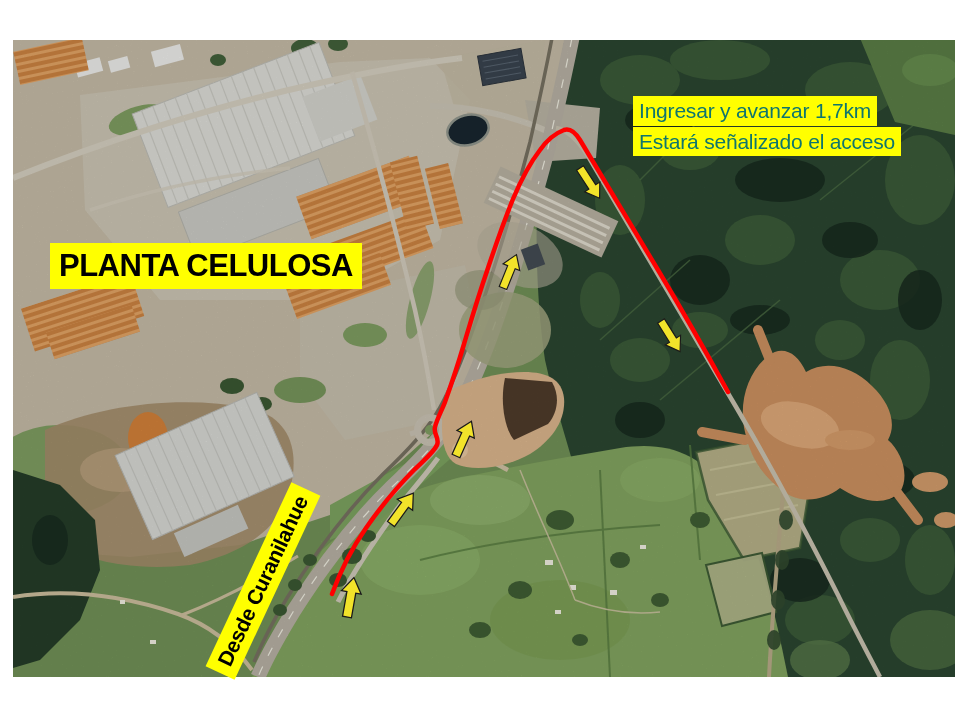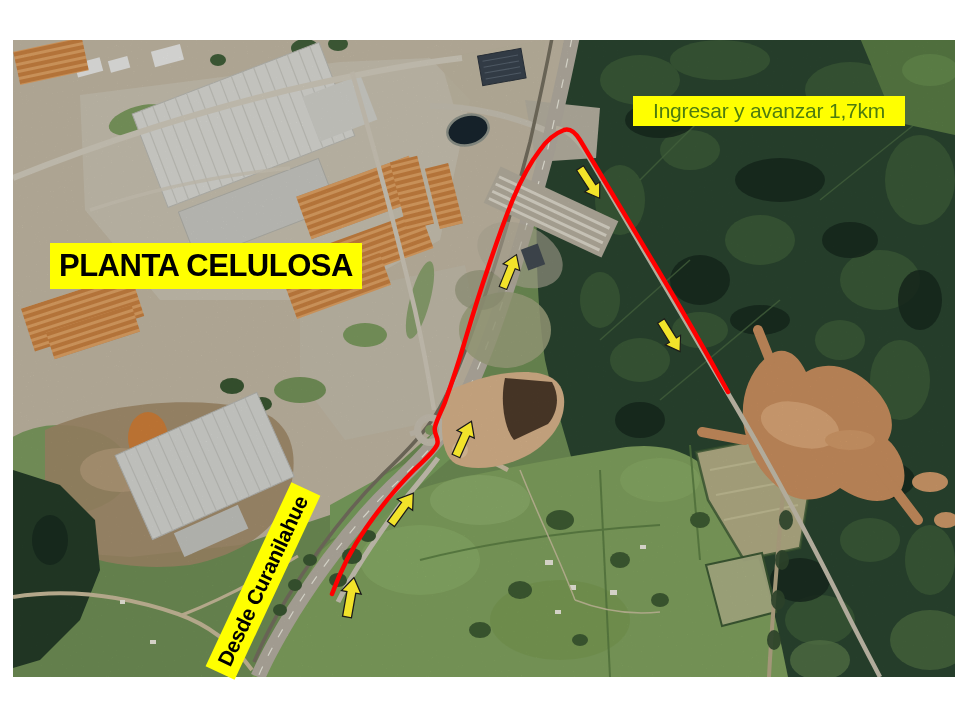--- a/index.html
+++ b/index.html
@@ -11,22 +11,22 @@
   #map-stage{position:absolute;left:0;top:0;width:960px;height:720px;}
   .ylabel{
     position:absolute;background:#FFFF00;color:#000;white-space:nowrap;z-index:5;
   }
   #plant-label{
     left:50px;top:243px;font-size:31px;letter-spacing:-0.5px;
     padding:6px 9px;font-weight:700;line-height:1.1;
   }
   #instruction-box{position:absolute;left:633px;top:96px;z-index:5;}
   #instruction-box .iline{
-    display:block;width:max-content;background:#FFFF00;color:#4d7c0f;
-    font-size:21px;line-height:1.12;padding:3px 20px;margin-bottom:1px;
+    display:block;width:max-content;background:#FFFF00;color:#0f766e;
+    font-size:21px;line-height:1.12;padding:3px 6px;margin-bottom:1px;
     letter-spacing:-0.2px;white-space:nowrap;
   }
   #origin-label{
     left:263px;top:581px;transform:translate(-50%,-50%) rotate(-65deg);
     font-size:21px;font-weight:700;padding:4px 9px;letter-spacing:-0.3px;
   }
 </style>
 </head>
 <body>
 
@@ -282,16 +282,17 @@
       <use href="#arr" transform="translate(661,321) rotate(148) scale(0.9)"></use>
     </g>
   </g>
 </svg>
 
   
   <div class="ylabel" id="plant-label">PLANTA CELULOSA</div>
 
   <div id="instruction-box">
     <span class="iline">Ingresar y avanzar 1,7km</span>
+    <span class="iline">Estará señalizado el acceso</span>
   </div>
 
   <div class="ylabel" id="origin-label">Desde Curanilahue</div>
 </div>
 
 </body></html>

